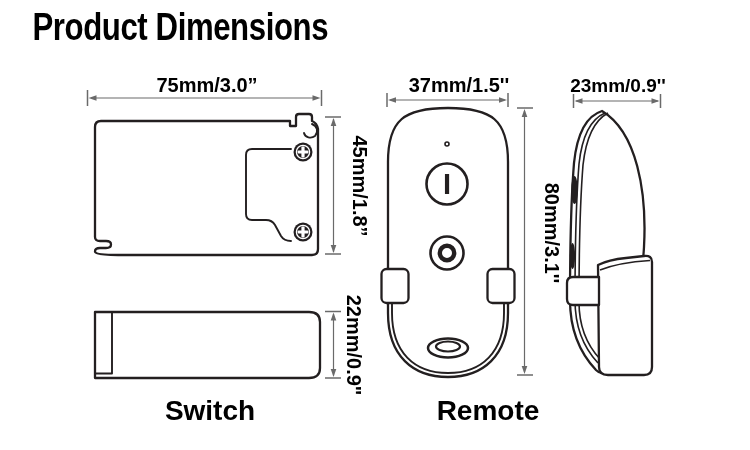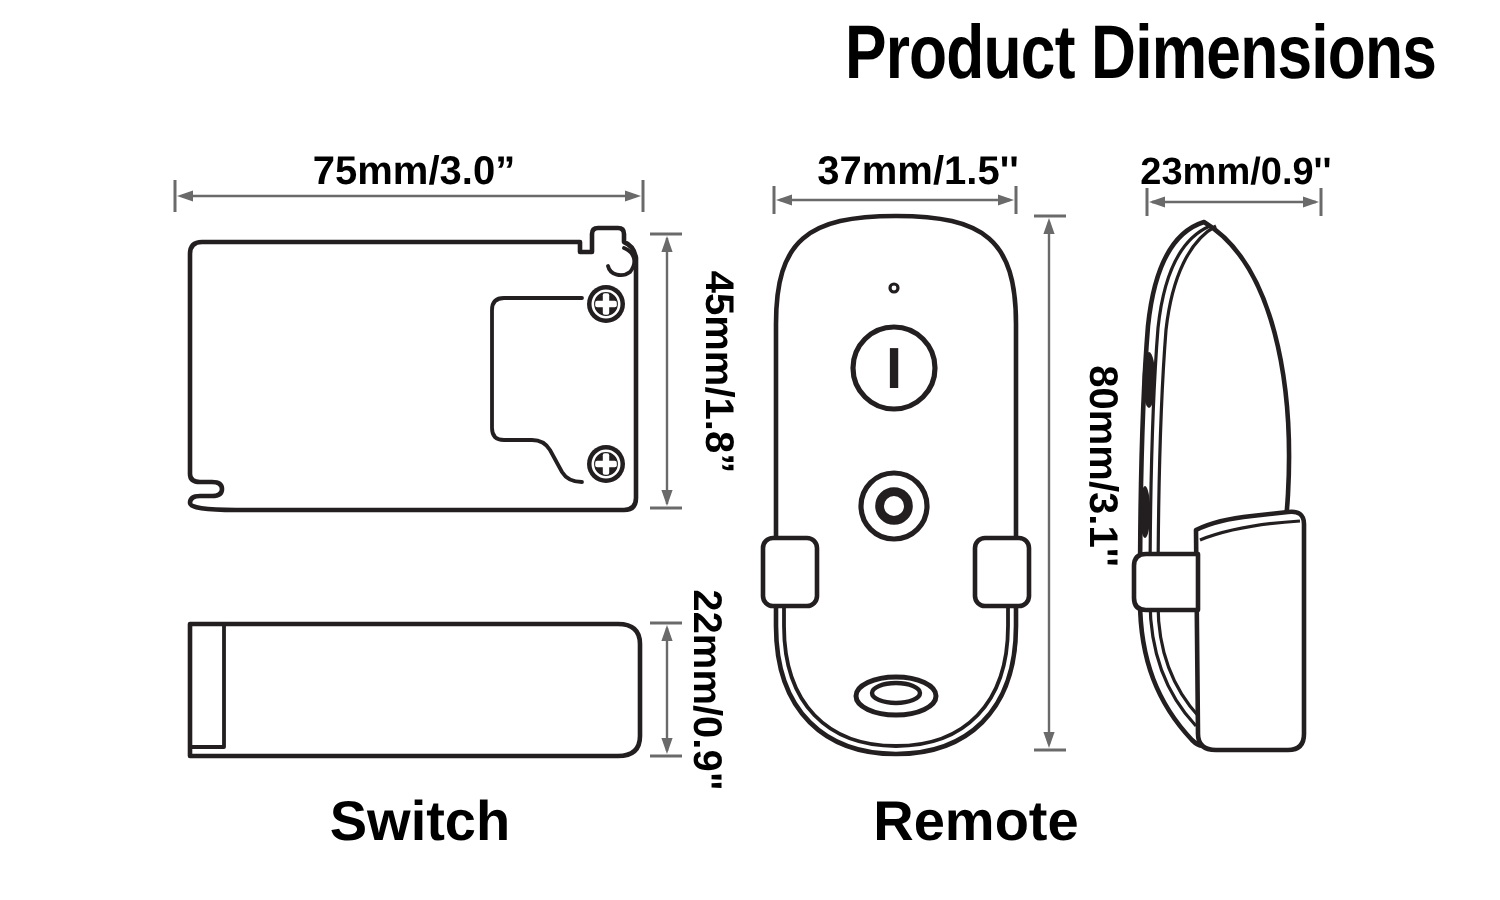--- a/index.html
+++ b/index.html
@@ -10,21 +10,21 @@
   }
   html,body{margin:0;padding:0;}
   body{
     width:750px;height:450px;
     background:var(--background);
     font-family:"Liberation Sans", sans-serif;
     overflow:hidden;position:relative;
   }
   .title-wrap{
     position:absolute;left:0;top:6px;width:750px;
-    text-align:right;
+    text-align:left;
   }
   .title{
     display:inline-block;
     font-size:38px;font-weight:700;letter-spacing:-0.5px;
     transform:scaleX(0.82);transform-origin:center;
     color:var(--text);white-space:nowrap;
   }
   svg{position:absolute;left:0;top:0;}
   .outline{fill:#fff;stroke:var(--outline);stroke-width:2.3;stroke-linejoin:round;stroke-linecap:round;}
   .detail{fill:none;stroke:var(--outline);stroke-width:1.9;stroke-linejoin:round;stroke-linecap:round;}

